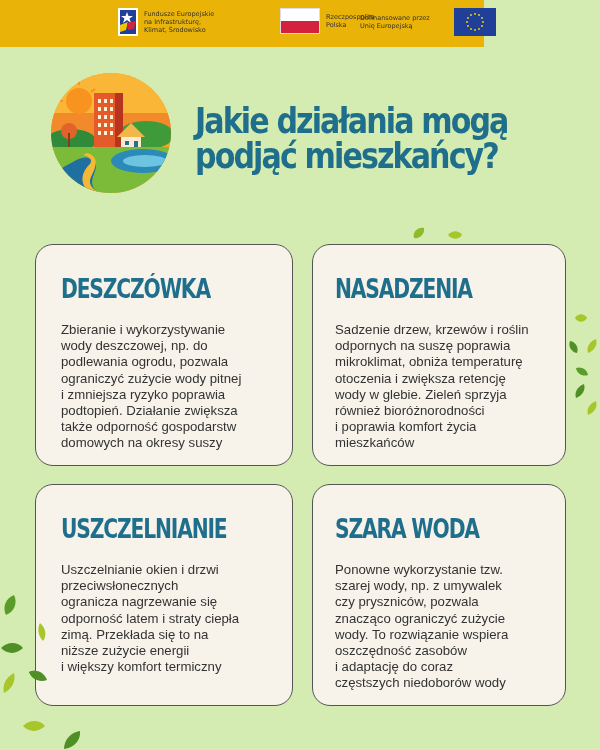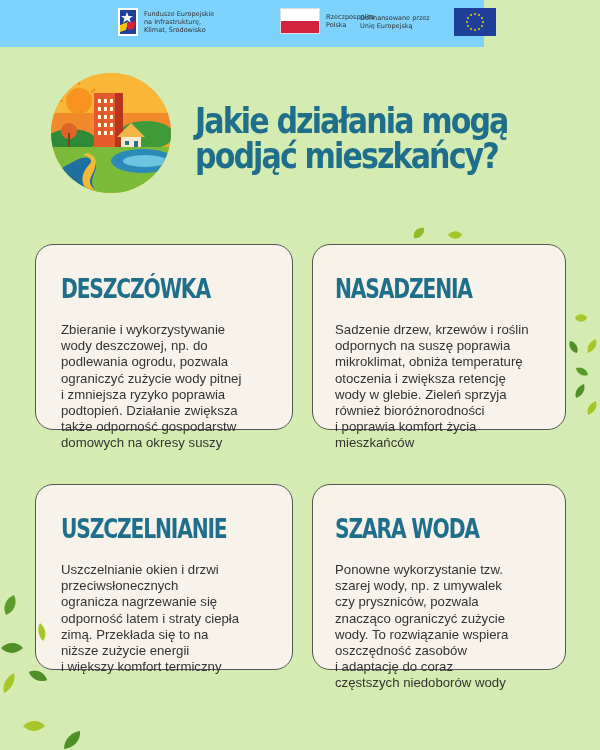--- a/index.html
+++ b/index.html
@@ -1,39 +1,39 @@
 <!DOCTYPE html>
 <html><head>
 <meta charset="utf-8">
 <style>
   * { box-sizing: border-box; margin: 0; padding: 0; }
   html, body { width: 600px; height: 750px; overflow: hidden; background: #d4ecb1; }
   body { position: relative; font-family: "Liberation Sans", sans-serif; }
 
-  .topbar { position: absolute; left: 0; top: 0; width: 484px; height: 47px; background: #7dd3fc; }
+  .topbar { position: absolute; left: 0; top: 0; width: 484px; height: 47px; background: #eab308; }
   .logo-group { position: absolute; top: 8px; display: flex; align-items: center; }
   .logo-text { font-family: "DejaVu Sans", sans-serif; font-size: 6.5px; line-height: 8px; color: #333; }
   .logo-text span { display: block; white-space: nowrap; }
 
   .fe-logo { left: 118px; }
   .fe-mark { width: 20px; height: 28px; position: relative; margin-right: 6px; }
   .pl-logo { left: 240px; padding-left: 40px; }
   .pl-flag { width: 40px; height: 26px; border: 1px solid #ddd; margin-right: 6px; display: flex; flex-direction: column; }
   .pl-flag .w { flex: 1; background: #fff; }
   .pl-flag .r { flex: 1; background: #d4213d; }
   .eu-logo { left: 360px; }
   .eu-text { margin-right: 24px; }
   .eu-flag { width: 42px; height: 28px; background: #1f3f98; position: relative; }
 
   .hero-badge { position: absolute; left: 51px; top: 73px; width: 120px; height: 120px; border-radius: 50%; overflow: hidden; }
 
   .title { position: absolute; left: 195px; top: 104px; font-family: "DejaVu Sans", sans-serif; font-weight: bold; font-size: 35px; line-height: 35px; color: #1f6f8c; letter-spacing: -2.2px; transform: scaleX(0.86); transform-origin: left top; white-space: nowrap; }
   .title span { display: block; }
 
-  .card { position: absolute; width: 258px; height: 186px; background: #f7f3ea; border: 1.5px solid #555; border-radius: 18px; }
+  .card { position: absolute; width: 258px; height: 222px; background: #f7f3ea; border: 1.5px solid #555; border-radius: 18px; }
   .card-title { position: absolute; left: 25px; top: 30px; font-family: "DejaVu Sans", sans-serif; font-weight: bold; font-size: 26px; line-height: 28px; color: #1f6f8c; letter-spacing: -1.5px; transform: scaleX(0.78); transform-origin: left top; white-space: nowrap; }
   .card-body { position: absolute; left: 25px; top: 77px; width: 225px; font-family: Liberation Sans, sans-serif; font-size: 13.2px; line-height: 16.2px; color: #333; }
   .card-body span { display: block; white-space: nowrap; }
 
   .leaf { position: absolute; }
 </style>
 </head>
 <body>
 
 <div class="topbar">

